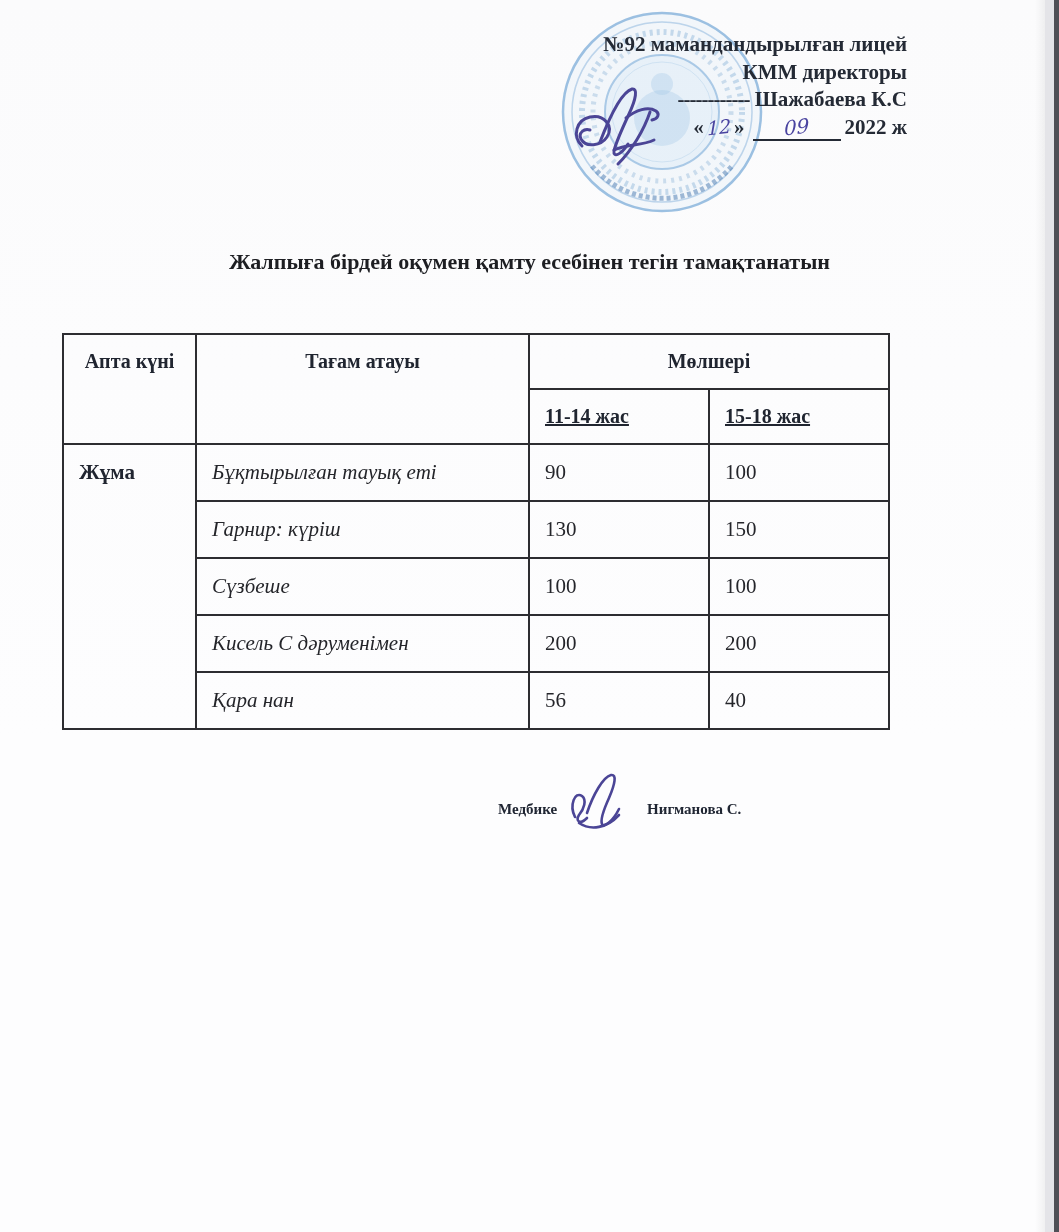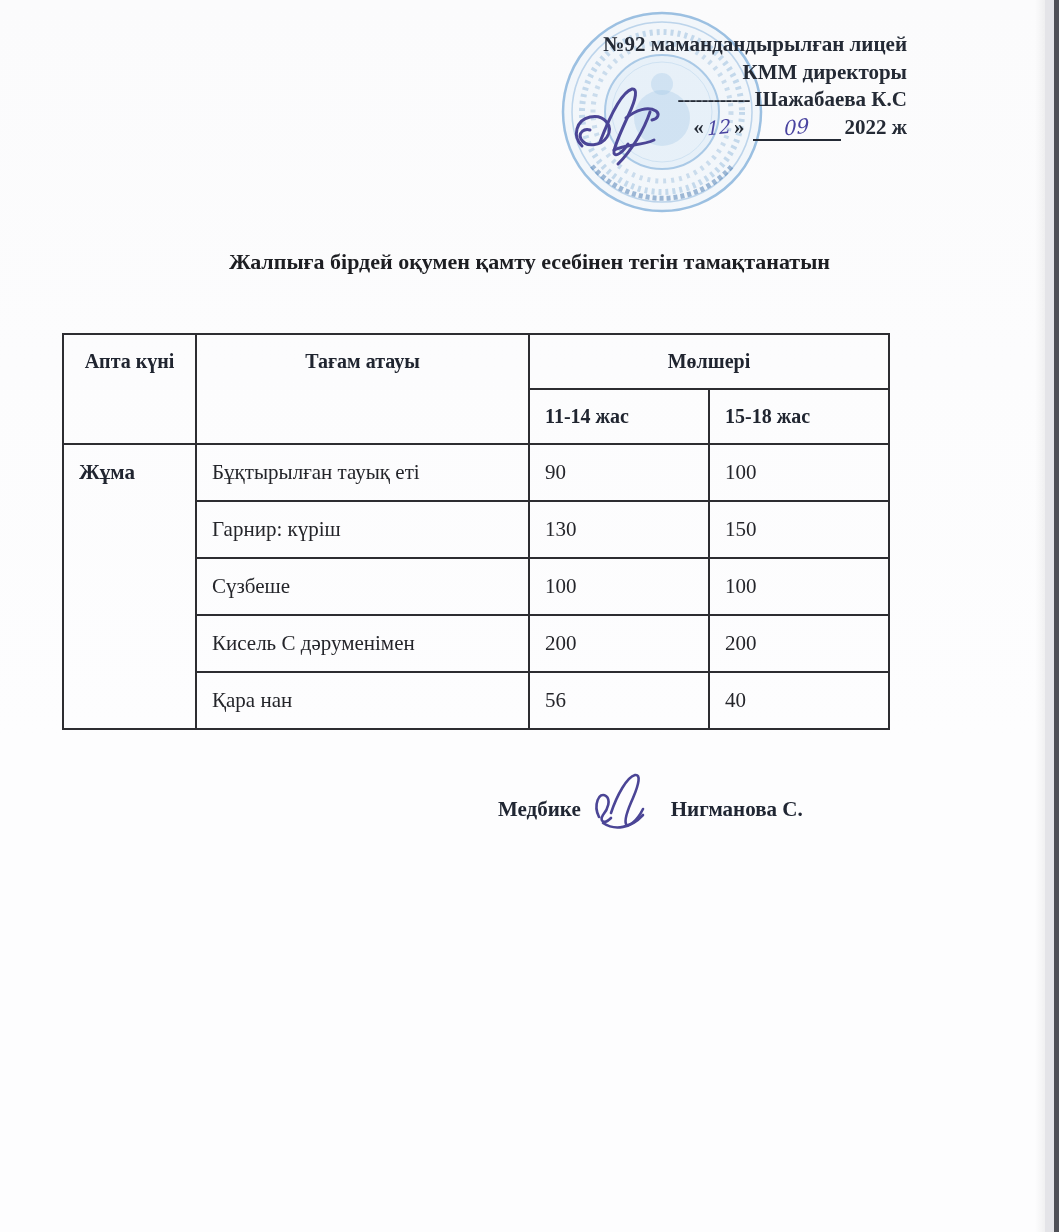--- a/index.html
+++ b/index.html
@@ -54,30 +54,30 @@
     position:absolute;left:62px;top:333px;z-index:2;
     border-collapse:collapse;font-size:21px;color:#24252a;
   }
   .menu-table th,.menu-table td{border:2px solid #2d2d31;padding:15px;}
   .menu-table th{font-size:20px;font-weight:bold;color:#202530;}
   .hr1{height:30px;}
   .hr2{height:35px;}
   .menu-table tbody tr{height:27px;}
   .th-span{vertical-align:top;text-align:center;padding-top:3px;}
   .th-measure{text-align:center;}
-  .th-age{text-align:left;padding-left:11px;font-weight:bold;}
+  .th-age{text-align:left;padding-left:11px;font-weight:bold;text-decoration:underline;}
   .td-day{vertical-align:top;text-align:left;padding:2px 0 0 7px;font-weight:bold;font-size:21px;color:#202530;}
-  .td-dish{text-align:left;padding-left:8px;}
+  .td-dish{text-align:left;padding-left:8px;font-style:italic;}
   .td-num{text-align:left;padding-left:11px;}
 
   
   .signoff{
     position:absolute;top:779px;left:498px;z-index:2;
     display:flex;align-items:center;
-    font-weight:bold;font-size:21px;color:#202633;white-space:nowrap;
+    font-weight:bold;font-size:15px;color:#202633;white-space:nowrap;
   }
 </style>
 </head>
 <body>
 
 <div class="page">
 
   <svg class="stamp" viewBox="0 0 212 212">
     <circle cx="106" cy="106" r="99" fill="rgba(190,217,240,0.14)" stroke="rgba(133,178,219,0.8)" stroke-width="2.5"></circle>
     <circle cx="106" cy="106" r="90" fill="none" stroke="rgba(133,178,219,0.5)" stroke-width="1.5"></circle>

